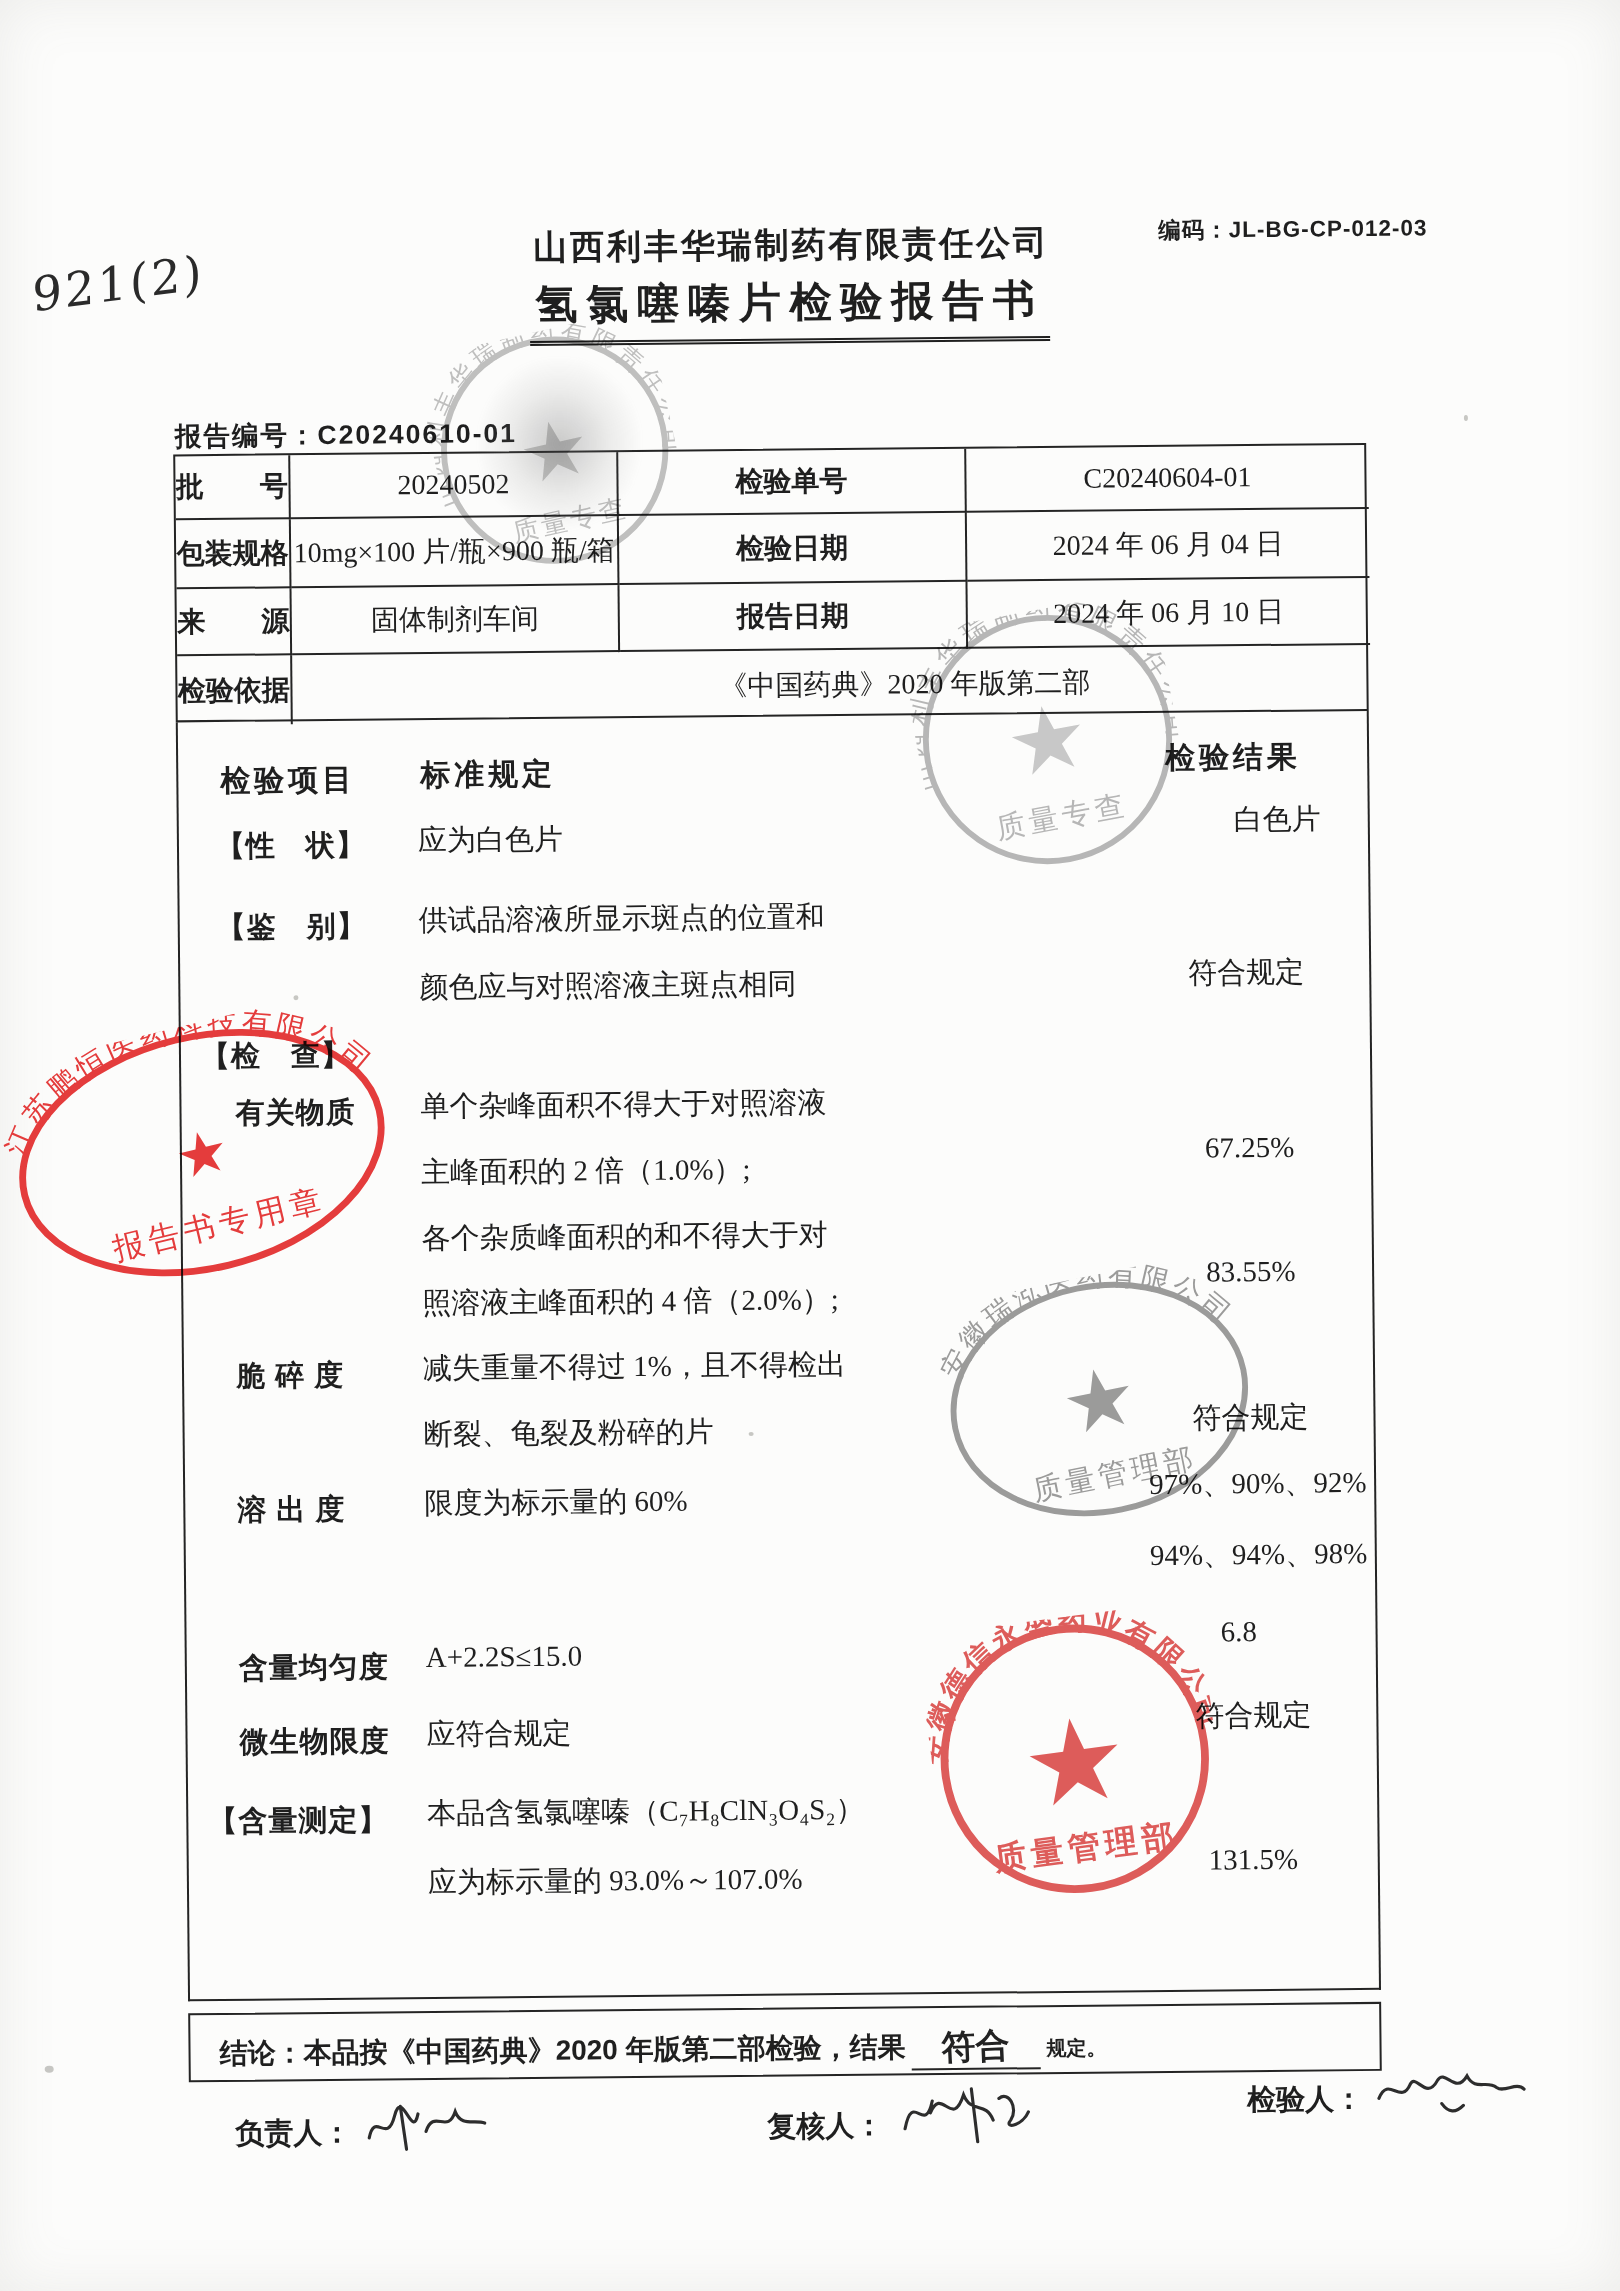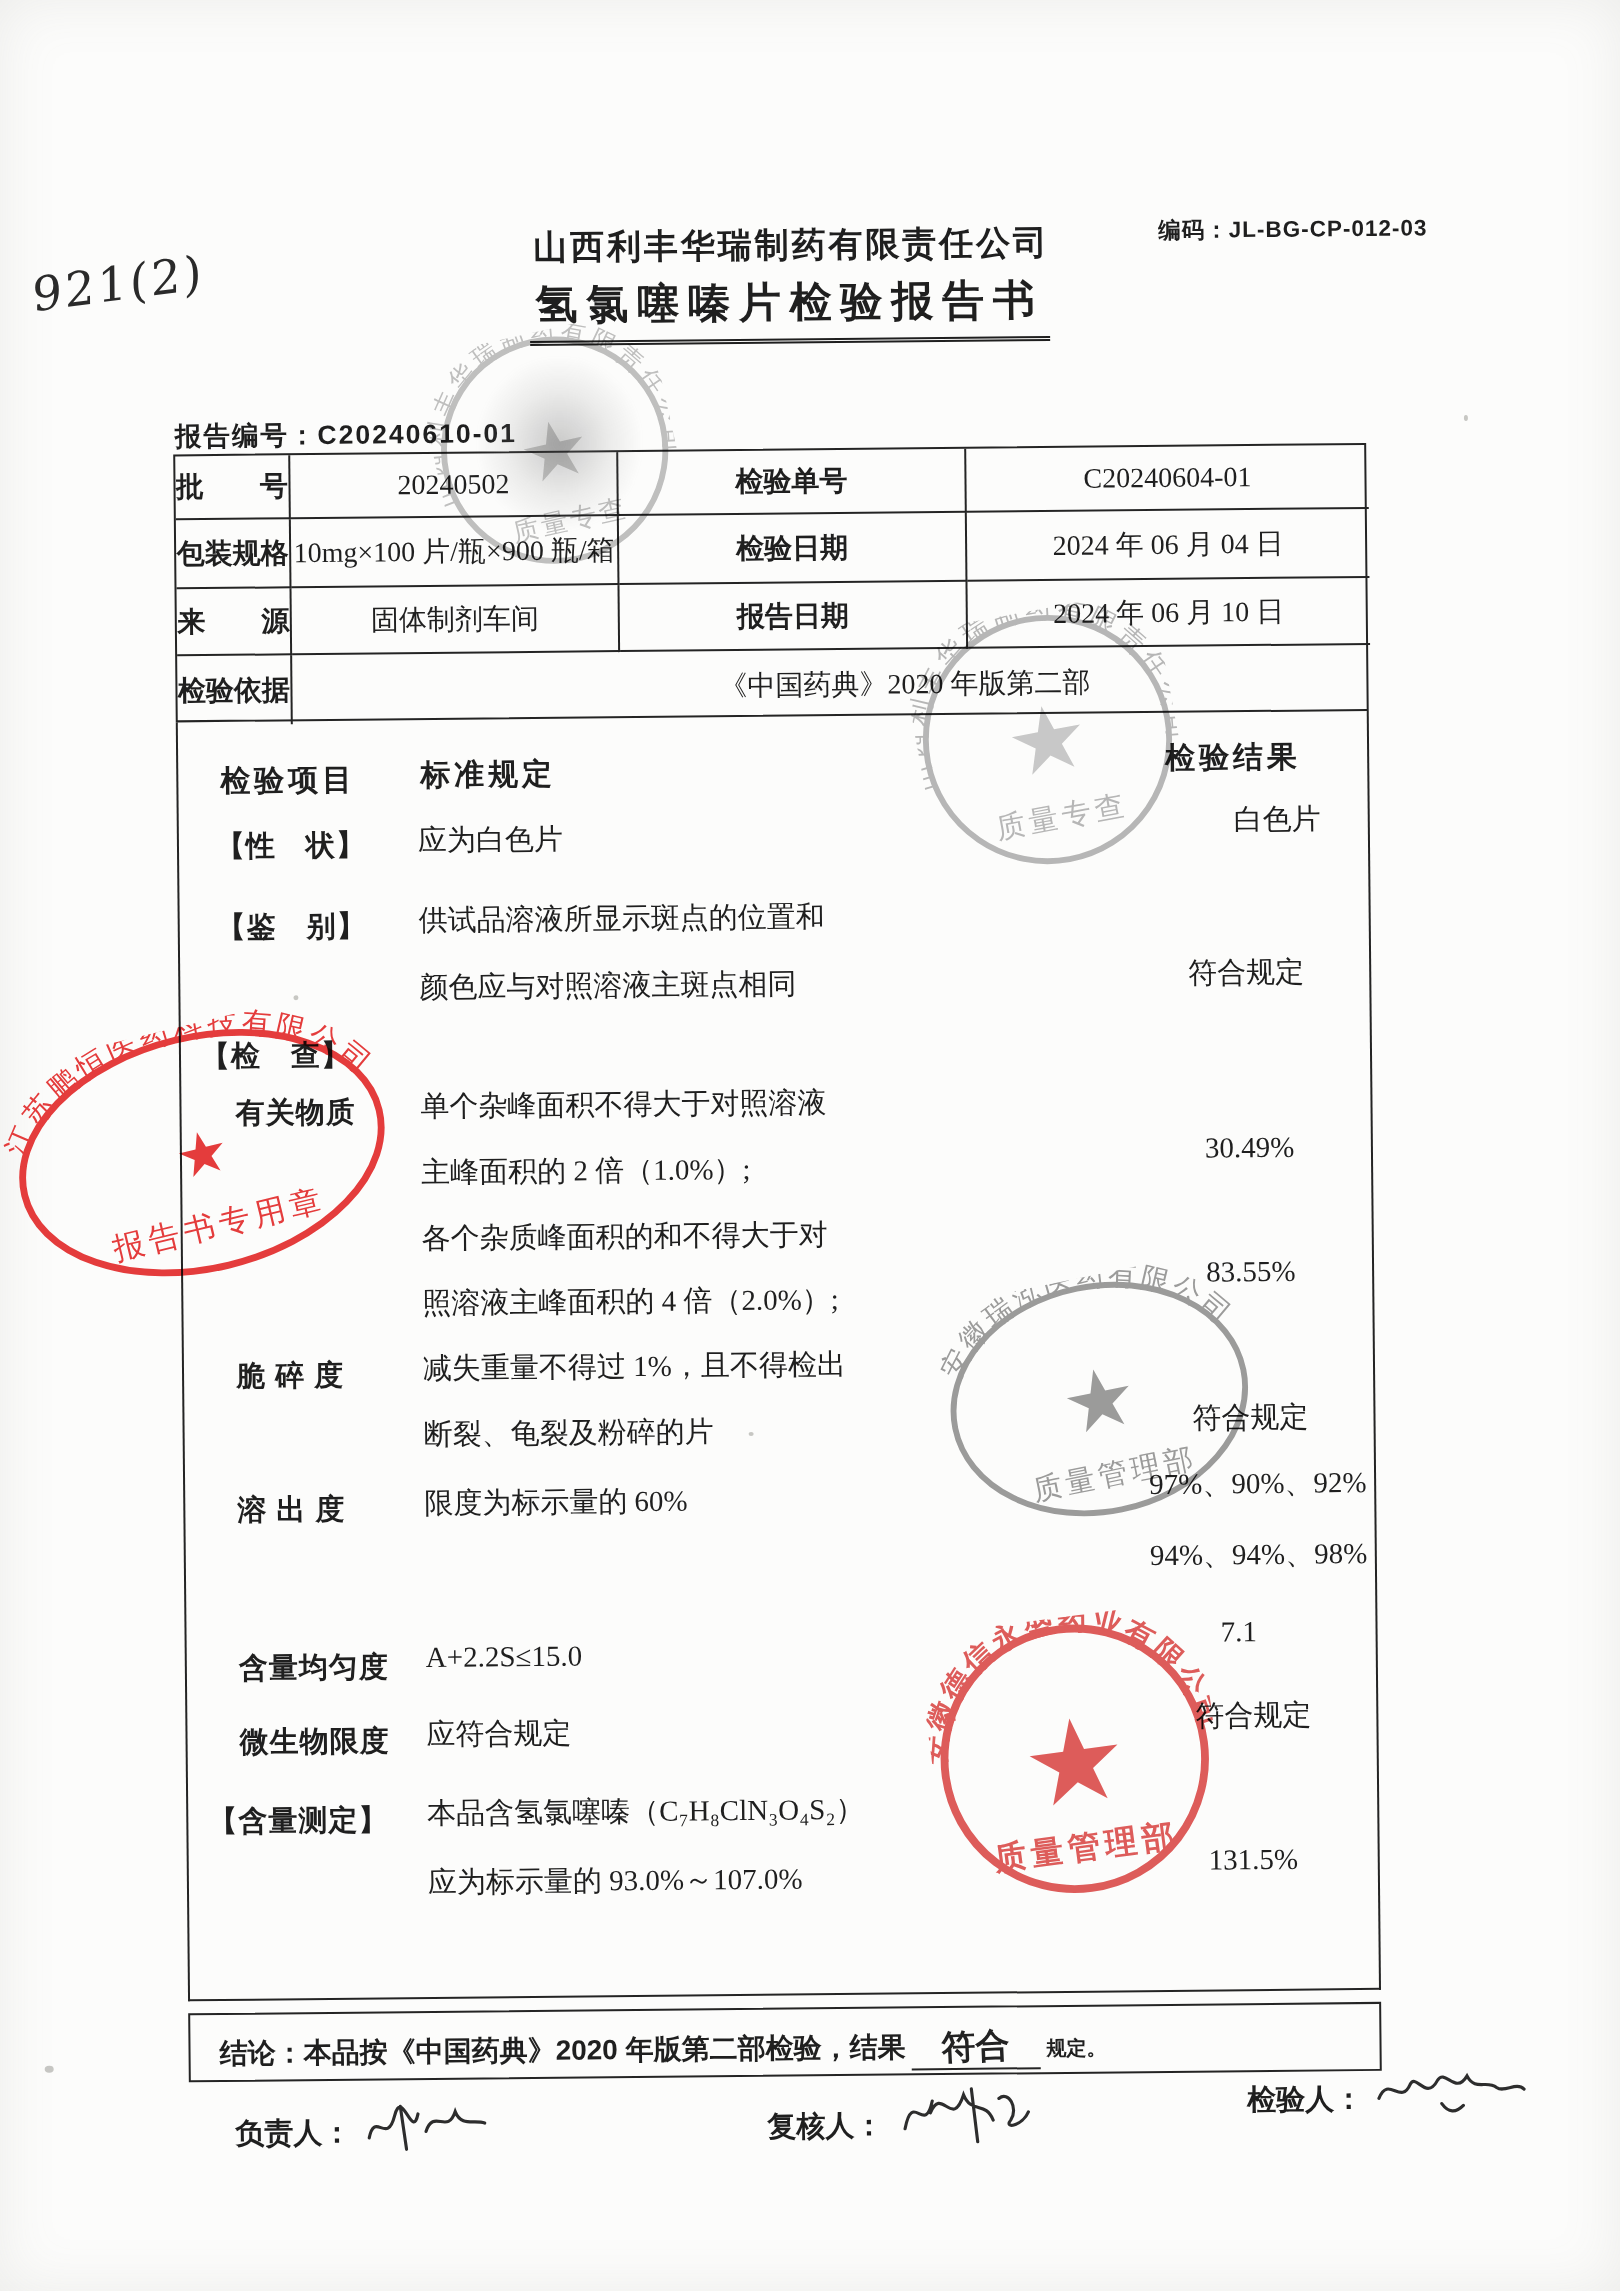--- a/index.html
+++ b/index.html
@@ -125,38 +125,38 @@
     <div class="abs item" style="left:218px;top:902px;">【鉴　别】</div>
     <div class="abs std" style="left:420px;top:897px;">供试品溶液所显示斑点的位置和</div>
     <div class="abs std" style="left:420px;top:964px;">颜色应与对照溶液主斑点相同</div>
     <div class="abs res" style="left:1189px;top:957px;">符合规定</div>
 
     <div class="abs item" style="left:201px;top:1031px;">【检　查】</div>
 
     <div class="abs item" style="left:235px;top:1088px;">有关物质</div>
     <div class="abs std" style="left:420px;top:1083px;">单个杂峰面积不得大于对照溶液</div>
     <div class="abs std" style="left:420px;top:1149px;">主峰面积的 2 倍（1.0%）;</div>
-    <div class="abs res" style="left:1204px;top:1135px;">30.49%</div>
+    <div class="abs res" style="left:1204px;top:1135px;">67.25%</div>
     <div class="abs std" style="left:420px;top:1215px;">各个杂质峰面积的和不得大于对</div>
     <div class="abs std" style="left:420px;top:1280px;">照溶液主峰面积的 4 倍（2.0%）;</div>
     <div class="abs res" style="left:1204px;top:1259px;">83.55%</div>
 
     <div class="abs item" style="left:233px;top:1351px;">脆 碎 度</div>
     <div class="abs std" style="left:420px;top:1345px;">减失重量不得过 1%，且不得检出</div>
     <div class="abs std" style="left:420px;top:1411px;">断裂、龟裂及粉碎的片</div>
     <div class="abs res" style="left:1189px;top:1402px;">符合规定</div>
 
     <div class="abs item" style="left:233px;top:1485px;">溶 出 度</div>
     <div class="abs std" style="left:420px;top:1480px;">限度为标示量的 60%</div>
     <div class="abs res" style="left:1145px;top:1468px;">97%、90%、92%</div>
     <div class="abs res" style="left:1145px;top:1539px;">94%、94%、98%</div>
 
     <div class="abs item" style="left:233px;top:1643px;">含量均匀度</div>
     <div class="abs std" style="left:420px;top:1637px;">A+2.2S≤15.0</div>
-    <div class="abs res" style="left:1215px;top:1619px;">7.1</div>
+    <div class="abs res" style="left:1215px;top:1619px;">6.8</div>
 
     <div class="abs item" style="left:233px;top:1717px;">微生物限度</div>
     <div class="abs std" style="left:420px;top:1711px;">应符合规定</div>
     <div class="abs res" style="left:1189px;top:1700px;">符合规定</div>
 
     <div class="abs item" style="left:201px;top:1796px;">【含量测定】</div>
     <div class="abs std" style="left:420px;top:1790px;">本品含氢氯噻嗪（C₇H₈ClN₃O₄S₂）</div>
     <div class="abs std" style="left:420px;top:1859px;">应为标示量的 93.0%～107.0%</div>
     <div class="abs res" style="left:1201px;top:1847px;">131.5%</div>
 

